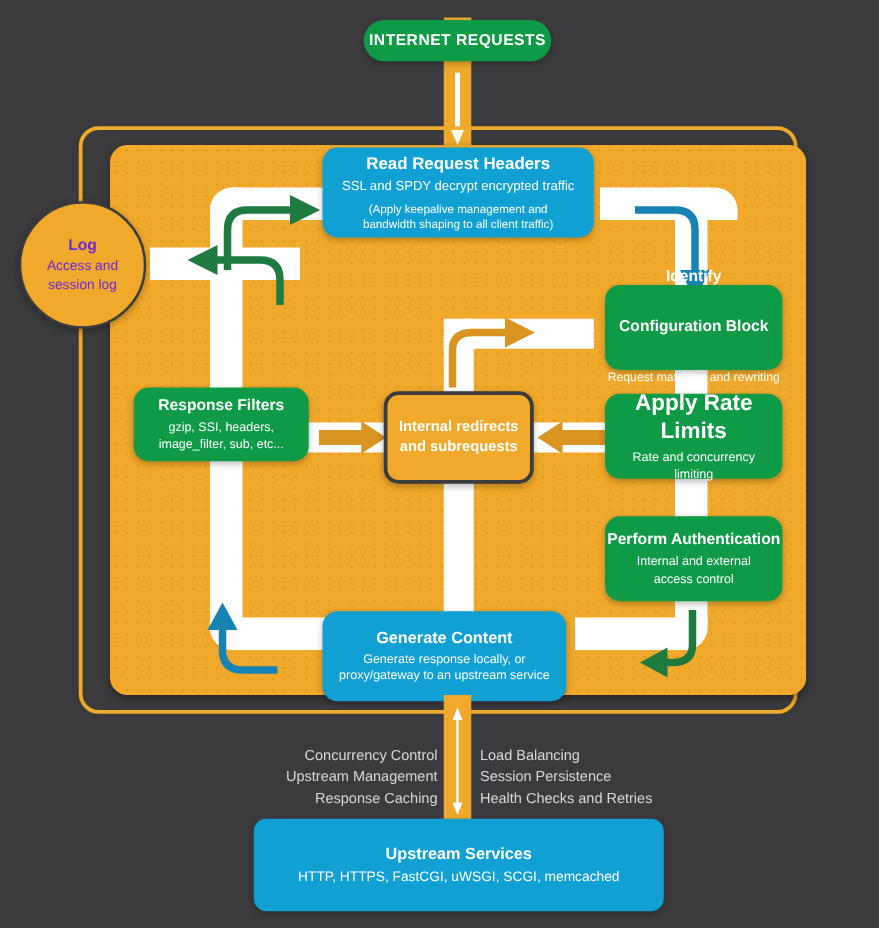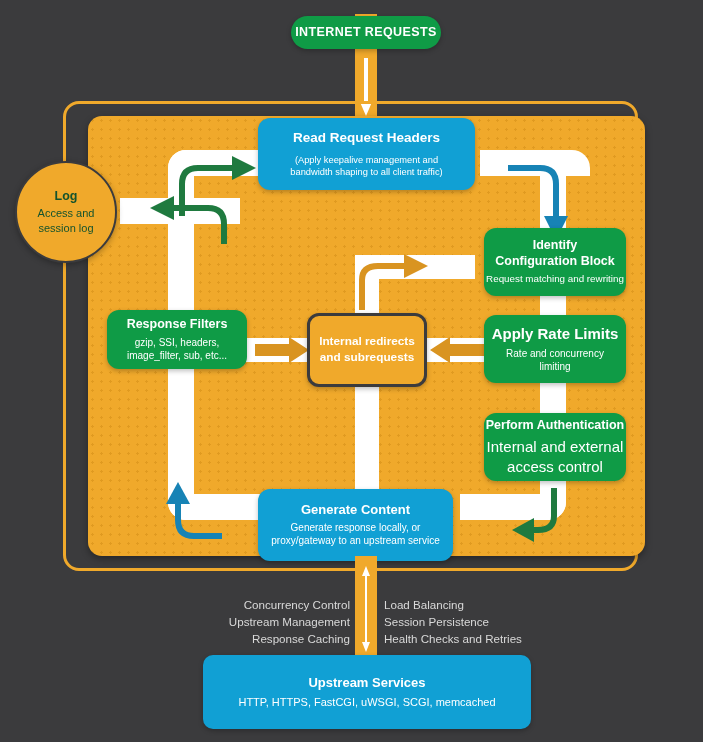--- a/index.html
+++ b/index.html
@@ -84,31 +84,31 @@
 
   #node-internet{
     left:291px;top:16px;width:150px;height:33px;border-radius:17px;
     background:#0f9b46;font-size:12.5px;letter-spacing:.4px;
   }
   #node-read{left:258px;top:118px;width:217px;height:72px;}
   #node-read .t{font-size:13.5px;margin-bottom:3px;}
   #node-read .s{font-size:10.5px;}
   #node-read .s2{font-size:9.3px;margin-top:4px;line-height:1.3;}
 
-  #node-identify{left:484px;top:228px;width:142px;height:68px;}
+  #node-identify{left:484px;top:228px;width:142px;height:68px;gap:24px;}
   #node-identify .t{font-size:12.5px;}
   #node-identify .s{font-size:9.8px;margin-top:4px;}
 
   #node-rate{left:484px;top:315px;width:142px;height:68px;}
-  #node-rate .t{font-size:15px;}
+  #node-rate .t{font-size:18px;}
   #node-rate .s{font-size:10px;margin-top:4px;}
 
   #node-auth{left:484px;top:413px;width:142px;height:68px;}
   #node-auth .t{font-size:12.5px;}
-  #node-auth .s{font-size:15px;margin-top:4px;}
+  #node-auth .s{font-size:10px;margin-top:4px;}
 
   #node-filters{left:107px;top:310px;width:140px;height:59px;}
   #node-filters .t{font-size:12.5px;}
   #node-filters .s{font-size:10px;margin-top:4px;}
 
   #node-generate{left:258px;top:489px;width:195px;height:72px;}
   #node-generate .t{font-size:13px;margin-bottom:3px;}
   #node-generate .s{font-size:10px;}
 
   #node-upstream{left:203px;top:655px;width:328px;height:74px;border-radius:10px;}
@@ -116,21 +116,21 @@
   #node-upstream .s{font-size:11px;}
 
   #node-internal{
     left:307px;top:313px;width:120px;height:74px;
     background:#f0a92b;border:3px solid #3b3b3d;border-radius:12px;
     color:#fff;font-weight:bold;font-size:11.8px;line-height:1.35;
   }
 
   #node-log{
     left:15px;top:161px;width:102px;height:102px;border-radius:51px;
-    background:#f0a92b;border:2px solid #3b3b3d;color:#14532d;
+    background:#f0a92b;border:2px solid #3b3b3d;color:#6d28d9;
     box-shadow:0 2px 6px rgba(0,0,0,.3);
   }
   #node-log .t{font-size:12.5px;margin-bottom:2px;}
   #node-log .s{font-size:11px;}
 
   
   .caption{position:absolute;color:#d9d9d9;font-size:11.6px;line-height:1.45;}
   #caption-left{left:190px;top:597px;width:160px;text-align:right;}
   #caption-right{left:384px;top:597px;width:180px;text-align:left;}
   .caption div{white-space:nowrap;}
@@ -198,20 +198,21 @@
   <svg class="glyph" style="left:428px;top:336px;" width="56" height="28">
     <polygon points="56,8 22,8 22,1 2,14 22,27 22,20 56,20" fill="#d99421"></polygon>
   </svg>
 
   <div class="node" id="node-internet">
     <span class="t">INTERNET REQUESTS</span>
   </div>
 
   <div class="node blue" id="node-read">
     <span class="t">Read Request Headers</span>
+    <span class="s">SSL and SPDY decrypt encrypted traffic</span>
     <span class="s2">(Apply keepalive management and</span>
     <span class="s2" style="margin-top:0">bandwidth shaping to all client traffic)</span>
   </div>
 
   <div class="node" id="node-log">
     <span class="t">Log</span>
     <span class="s">Access and</span>
     <span class="s">session log</span>
   </div>
 

